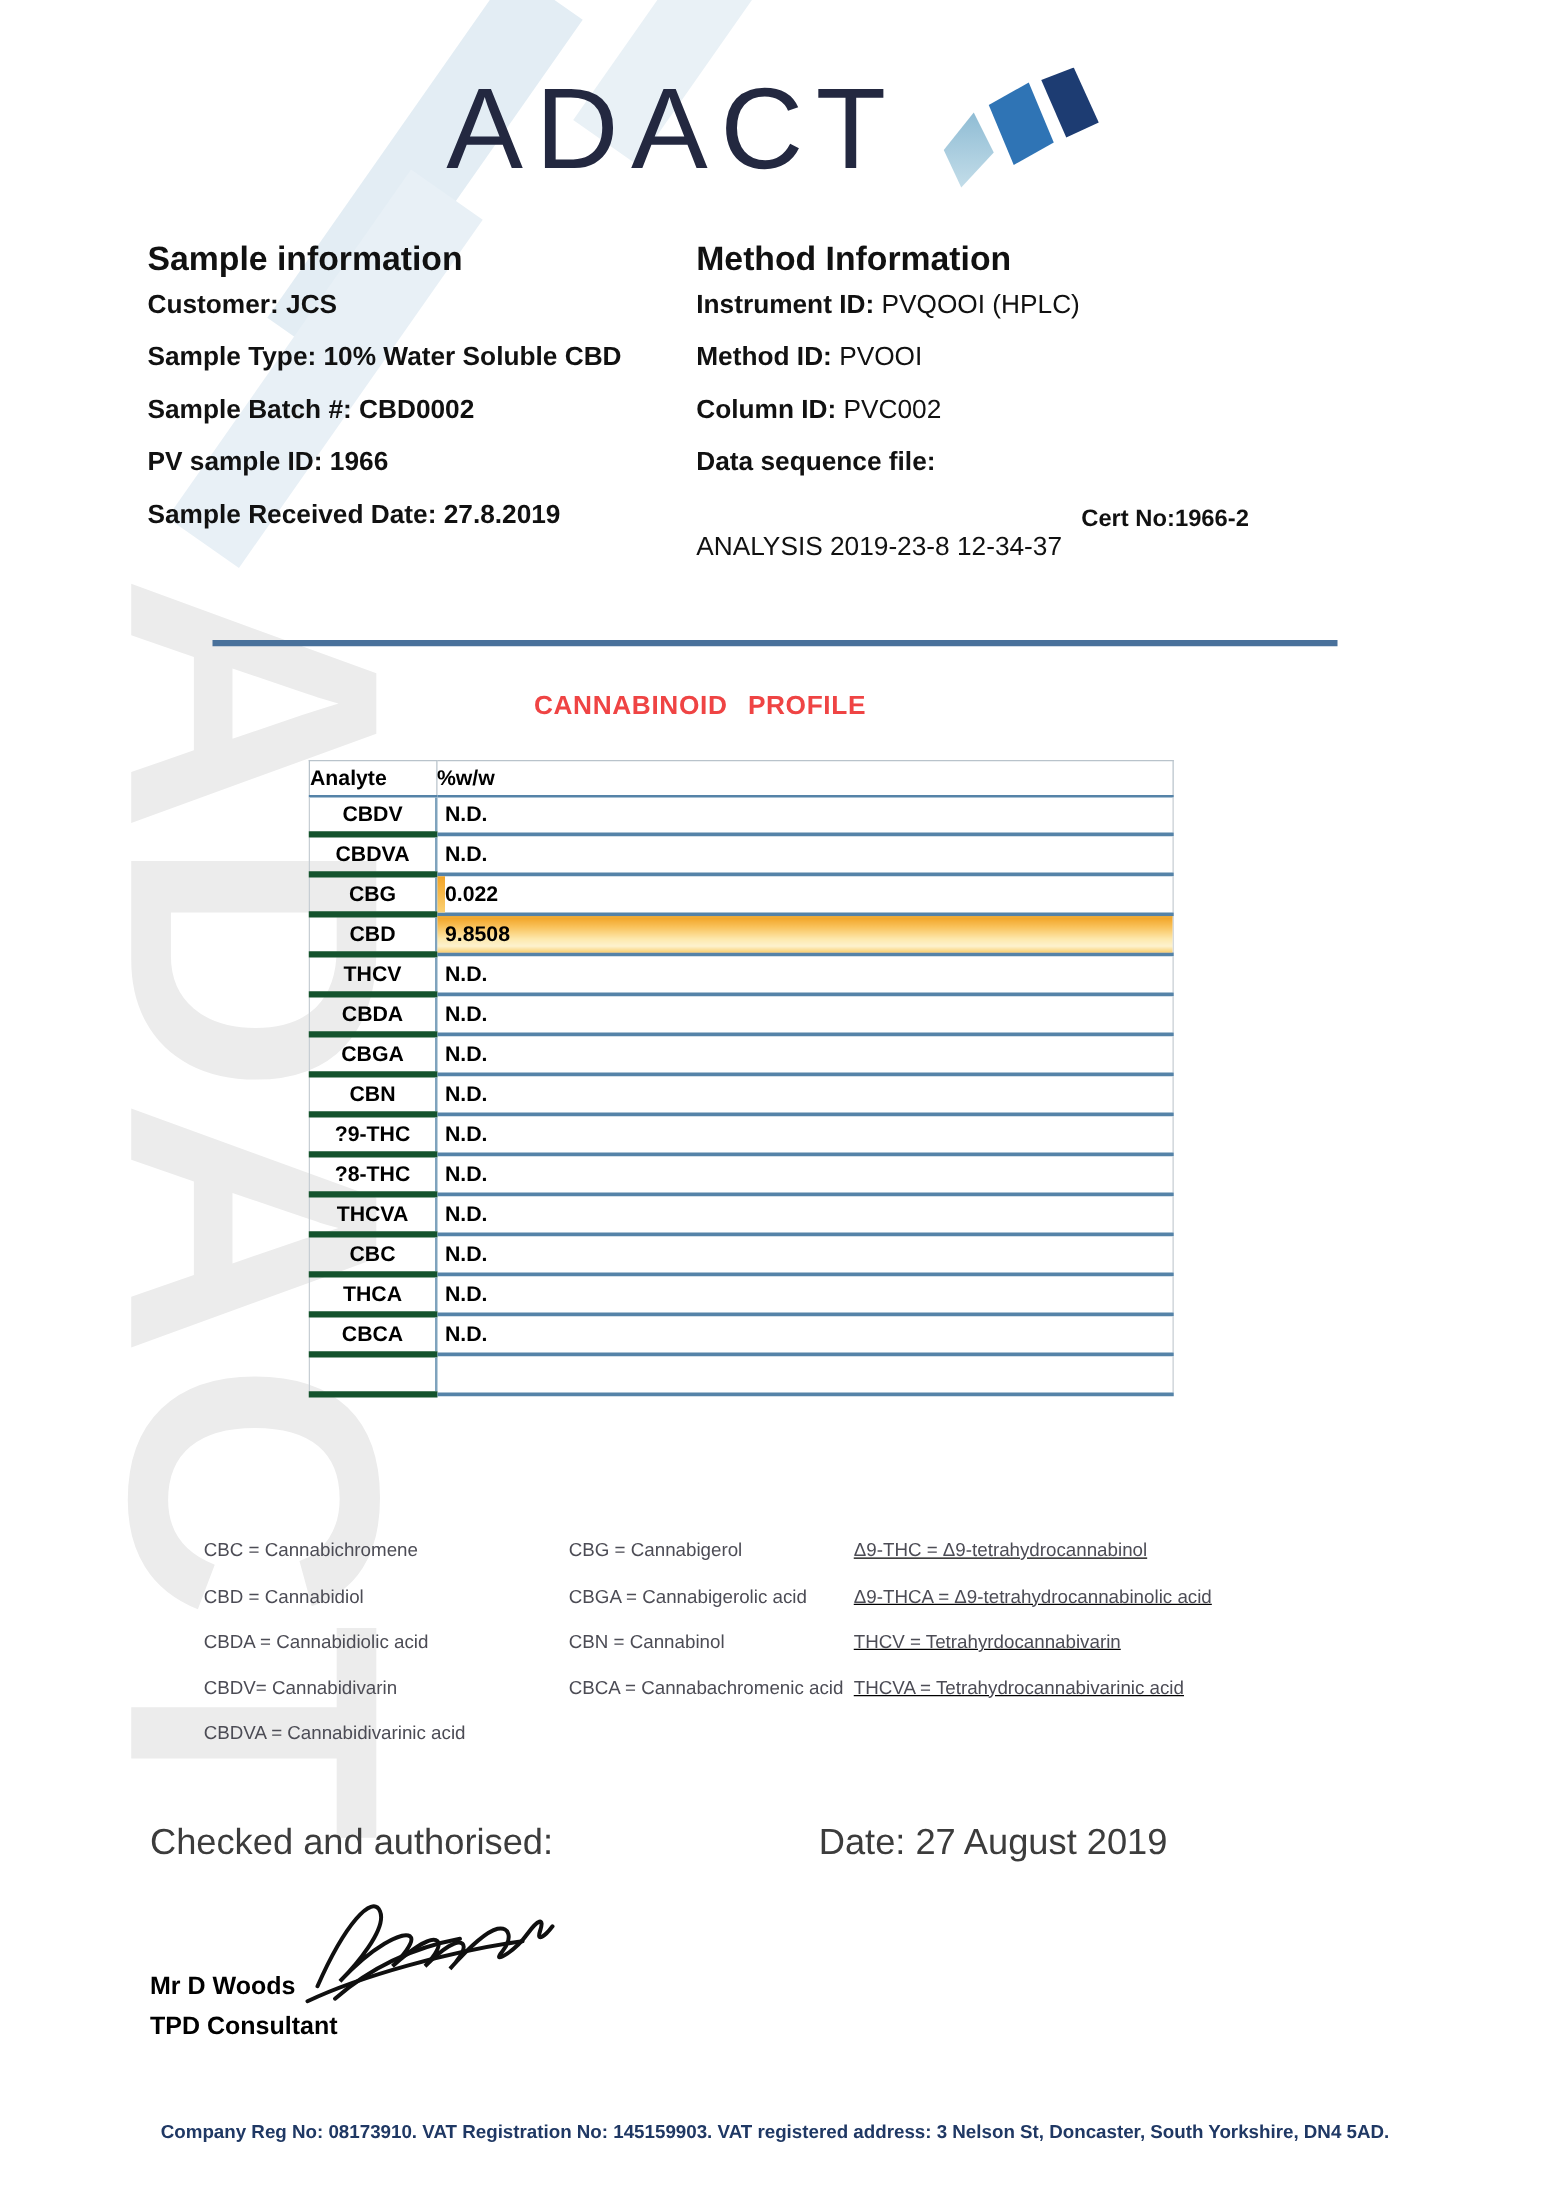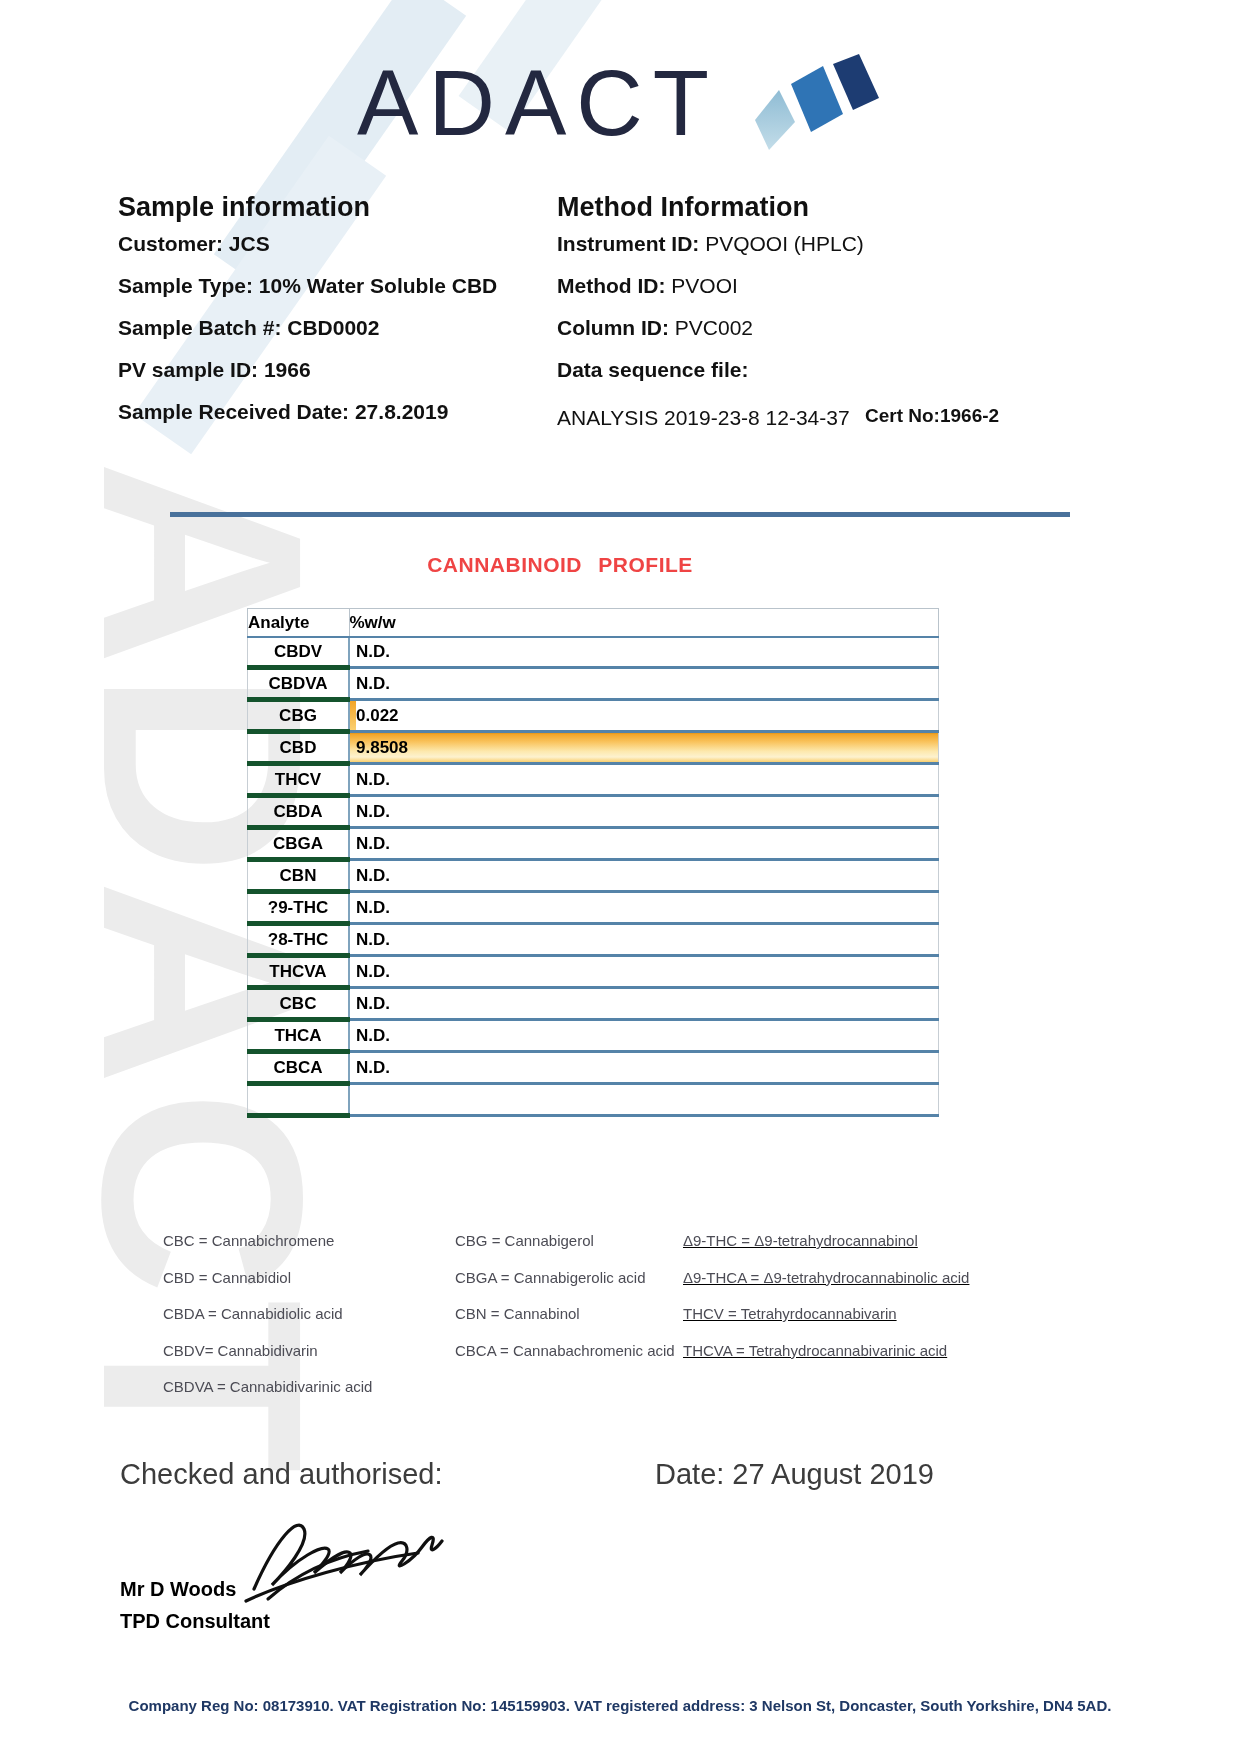--- a/index.html
+++ b/index.html
@@ -107,21 +107,21 @@
         <div class="info-line" style="left: 118px; top: 400px;"><b>Sample Received Date:</b><span style="font-weight: bold;"> 27.8.2019</span></div>
       </div>
 
     <div class="info-title method-title">Method Information</div>
     <div class="method-col" id="method-col">
         <div class="info-line" style="left: 557px; top: 232px;"><b>Instrument ID:</b><span> PVQOOI (HPLC)</span></div>
         <div class="info-line" style="left: 557px; top: 274px;"><b>Method ID:</b><span> PVOOI</span></div>
         <div class="info-line" style="left: 557px; top: 316px;"><b>Column ID:</b><span> PVC002</span></div>
         <div class="info-line" style="left: 557px; top: 358px;"><b>Data sequence file:</b><span> </span></div>
       </div>
-    <div class="info-line" style="left:557px; top:406px;">ANALYSIS 2019-23-8 12-34-37</div>
+    <div class="info-line" style="left:557px; top:426px;">ANALYSIS 2019-23-8 12-34-37</div>
 
     <div class="cert-no">Cert No:1966-2</div>
 
     <div class="rule"></div>
 
     <div class="profile-title">CANNABINOID PROFILE</div>
 
     <table class="cannabinoid">
       <thead>
         <tr>

